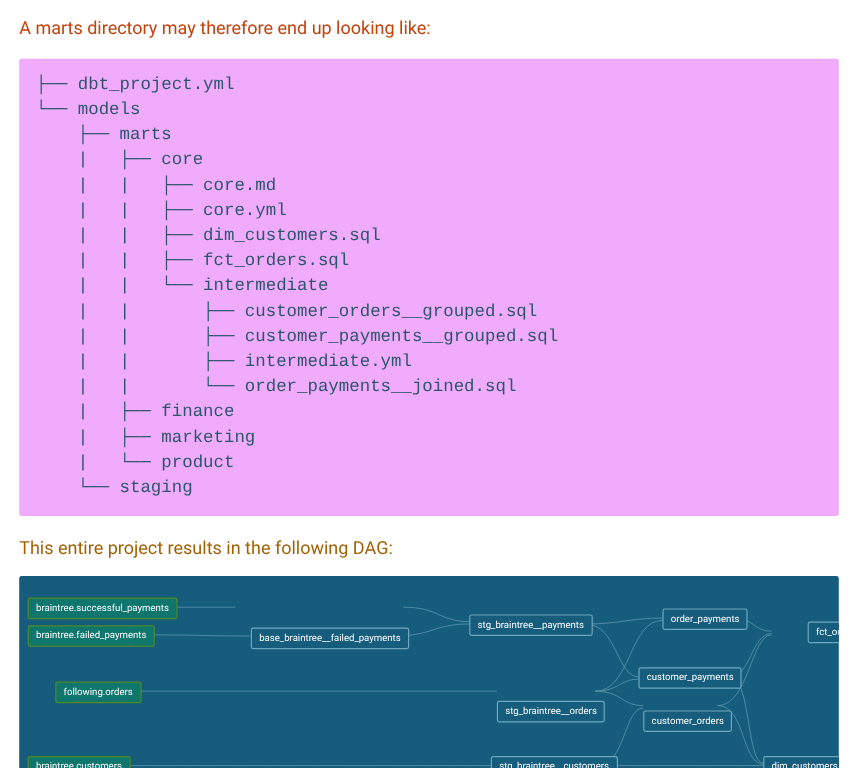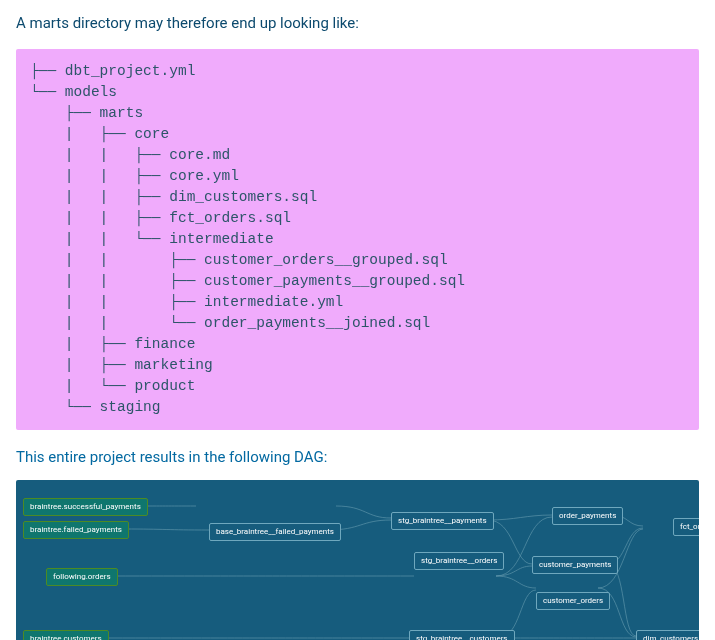--- a/index.html
+++ b/index.html
@@ -7,27 +7,27 @@
       font-family: -apple-system, BlinkMacSystemFont, "Segoe UI", Roboto, Helvetica, Arial, sans-serif;
       background: #ffffff;
       color: #282c34;
       width: 715px;
       padding: 12px 16px 20px 16px;
       font-size: 14px;
       line-height: 1.5;
     }
     .prose-text {
       margin-bottom: 14px;
-      color: #0c4a6e;
+      color: #c2410c;
       font-size: 15px;
     }
     .prose-text-2 {
       margin-top: 16px;
       margin-bottom: 12px;
-      color: #0369a1;
+      color: #a16207;
       font-size: 15px;
     }
     .code-block {
       background: #f0abfc;
       padding: 12px 14px;
       font-family: "SFMono-Regular", Consolas, "Liberation Mono", Menlo, monospace;
       font-size: 14.5px;
       line-height: 1.45;
       color: #2d5569;
       white-space: pre;
@@ -137,21 +137,21 @@
   </svg>
 
   <div class="dag-node src-node" style="left:7px; top:18px;">braintree.successful_payments</div>
   <div class="dag-node src-node" style="left:7px; top:41px;">braintree.failed_payments</div>
   <div class="dag-node src-node" style="left:30px; top:88px;">following.orders</div>
   <div class="dag-node src-node" style="left:7px; top:150px;">braintree.customers</div>
 
   <div class="dag-node std-node" style="left:375px; top:32px;">stg_braintree__payments</div>
 
   <div class="dag-node std-node" style="left:193px; top:43px;">base_braintree__failed_payments</div>
-  <div class="dag-node std-node" style="left:398px; top:72px;">stg_braintree__orders</div>
+  <div class="dag-node std-node" style="left:398px; top:104px;">stg_braintree__orders</div>
   <div class="dag-node std-node" style="left:393px; top:150px;">stg_braintree__customers</div>
 
   <div class="dag-node std-node" style="left:536px; top:27px;">order_payments</div>
   <div class="dag-node std-node" style="left:516px; top:76px;">customer_payments</div>
   <div class="dag-node std-node" style="left:520px; top:112px;">customer_orders</div>
 
   <div class="dag-node std-node" style="left:657px; top:38px;">fct_orders</div>
   <div class="dag-node std-node" style="left:620px; top:150px;">dim_customers</div>
 </div>
 

